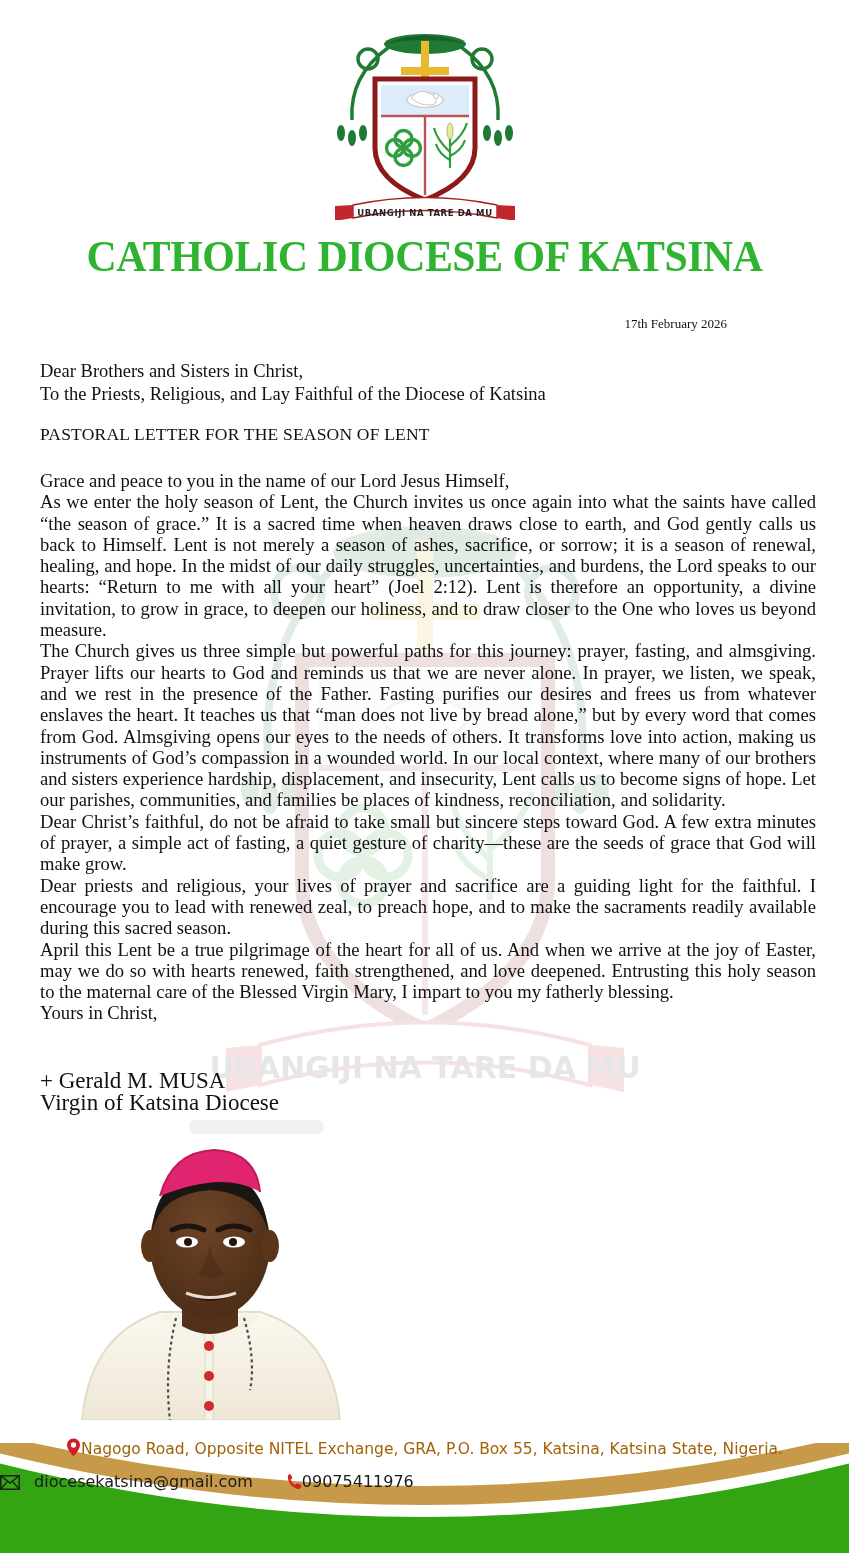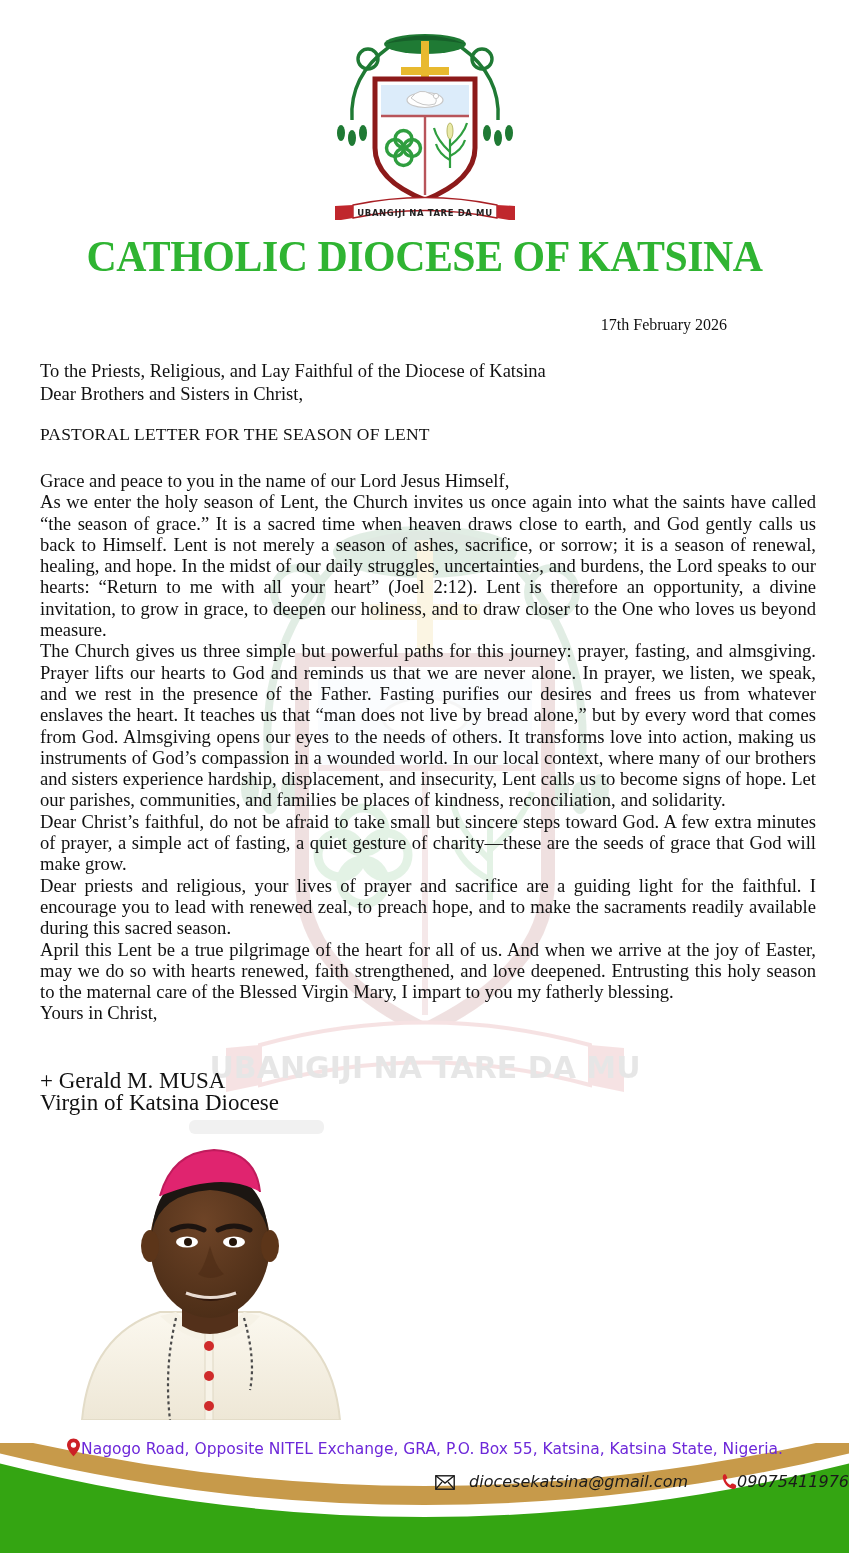--- a/index.html
+++ b/index.html
@@ -52,21 +52,21 @@
   
   #sheet {
     position: absolute;
     left: 0; top: 0; width: 849px; height: 1553px;
     z-index: 4;
   }
   .date-line {
     position: absolute;
     left: 0; right: 122px; top: 316px;
     text-align: right;
-    font-size: 16px;
+    font-size: 13px;
     padding-left: 23px;
   }
   .addressee {
     position: absolute;
     left: 40px; top: 360px; width: 770px;
     font-size: 18.5px;
     line-height: 22.5px;
   }
   .subject {
     position: absolute;
@@ -103,30 +103,29 @@
   
   #footer {
     position: absolute;
     left: 0; right: 0; top: 1438px;
     z-index: 8;
     font-family: "DejaVu Sans", "Liberation Sans", sans-serif;
   }
   .addr-row {
     text-align: center;
     font-size: 15.5px;
-    color: #6d28d9;
+    color: #a16207;
     white-space: nowrap;
   }
   .contact-row {
     margin-top: 14px;
-    text-align: right;
+    text-align: left;
     font-size: 16px;
     color: #1a1a1a;
     white-space: nowrap;
-    font-style: italic;
   }
   .contact-row .gap { display: inline-block; width: 34px; }
   .ico { display: inline-block; vertical-align: -3px; }
 
   
   #bottomdeco {
     position: absolute;
     left: 0; bottom: 0; width: 849px; height: 110px;
     z-index: 6;
   }
@@ -238,22 +237,22 @@
   <text x="106" y="188" text-anchor="middle" font-family="DejaVu Sans, sans-serif" font-size="8.5" font-weight="bold" fill="#222" letter-spacing="0.6">UBANGIJI NA TARE DA MU</text>
 </svg>
 
 <div id="title">CATHOLIC DIOCESE OF KATSINA</div>
 
 <div id="sheet">
 
   <div class="date-line">17th February 2026</div>
 
   <div class="addressee">
+    <div>Dear Brothers and Sisters in Christ,</div>
     <div>To the Priests, Religious, and Lay Faithful of the Diocese of Katsina</div>
-    <div>Dear Brothers and Sisters in Christ,</div>
   </div>
 
   <div class="subject">PASTORAL LETTER FOR THE SEASON OF LENT</div>
 
   <div class="body-text">
     <p class="nojust">Grace and peace to you in the name of our Lord Jesus Himself,</p>
     <p>As we enter the holy season of Lent, the Church invites us once again into what the saints have called “the season of grace.” It is a sacred time when heaven draws close to earth, and God gently calls us back to Himself. Lent is not merely a season of ashes, sacrifice, or sorrow; it is a season of renewal, healing, and hope. In the midst of our daily struggles, uncertainties, and burdens, the Lord speaks to our hearts: “Return to me with all your heart” (Joel 2:12). Lent is therefore an opportunity, a divine invitation, to grow in grace, to deepen our holiness, and to draw closer to the One who loves us beyond measure.</p>
     <p>The Church gives us three simple but powerful paths for this journey: prayer, fasting, and almsgiving. Prayer lifts our hearts to God and reminds us that we are never alone. In prayer, we listen, we speak, and we rest in the presence of the Father. Fasting purifies our desires and frees us from whatever enslaves the heart. It teaches us that “man does not live by bread alone,” but by every word that comes from God. Almsgiving opens our eyes to the needs of others. It transforms love into action, making us instruments of God’s compassion in a wounded world. In our local context, where many of our brothers and sisters experience hardship, displacement, and insecurity, Lent calls us to become signs of hope. Let our parishes, communities, and families be places of kindness, reconciliation, and solidarity.</p>
     <p>Dear Christ’s faithful, do not be afraid to take small but sincere steps toward God. A few extra minutes of prayer, a simple act of fasting, a quiet gesture of charity—these are the seeds of grace that God will make grow.</p>
     <p>Dear priests and religious, your lives of prayer and sacrifice are a guiding light for the faithful. I encourage you to lead with renewed zeal, to preach hope, and to make the sacraments readily available during this sacred season.</p>

